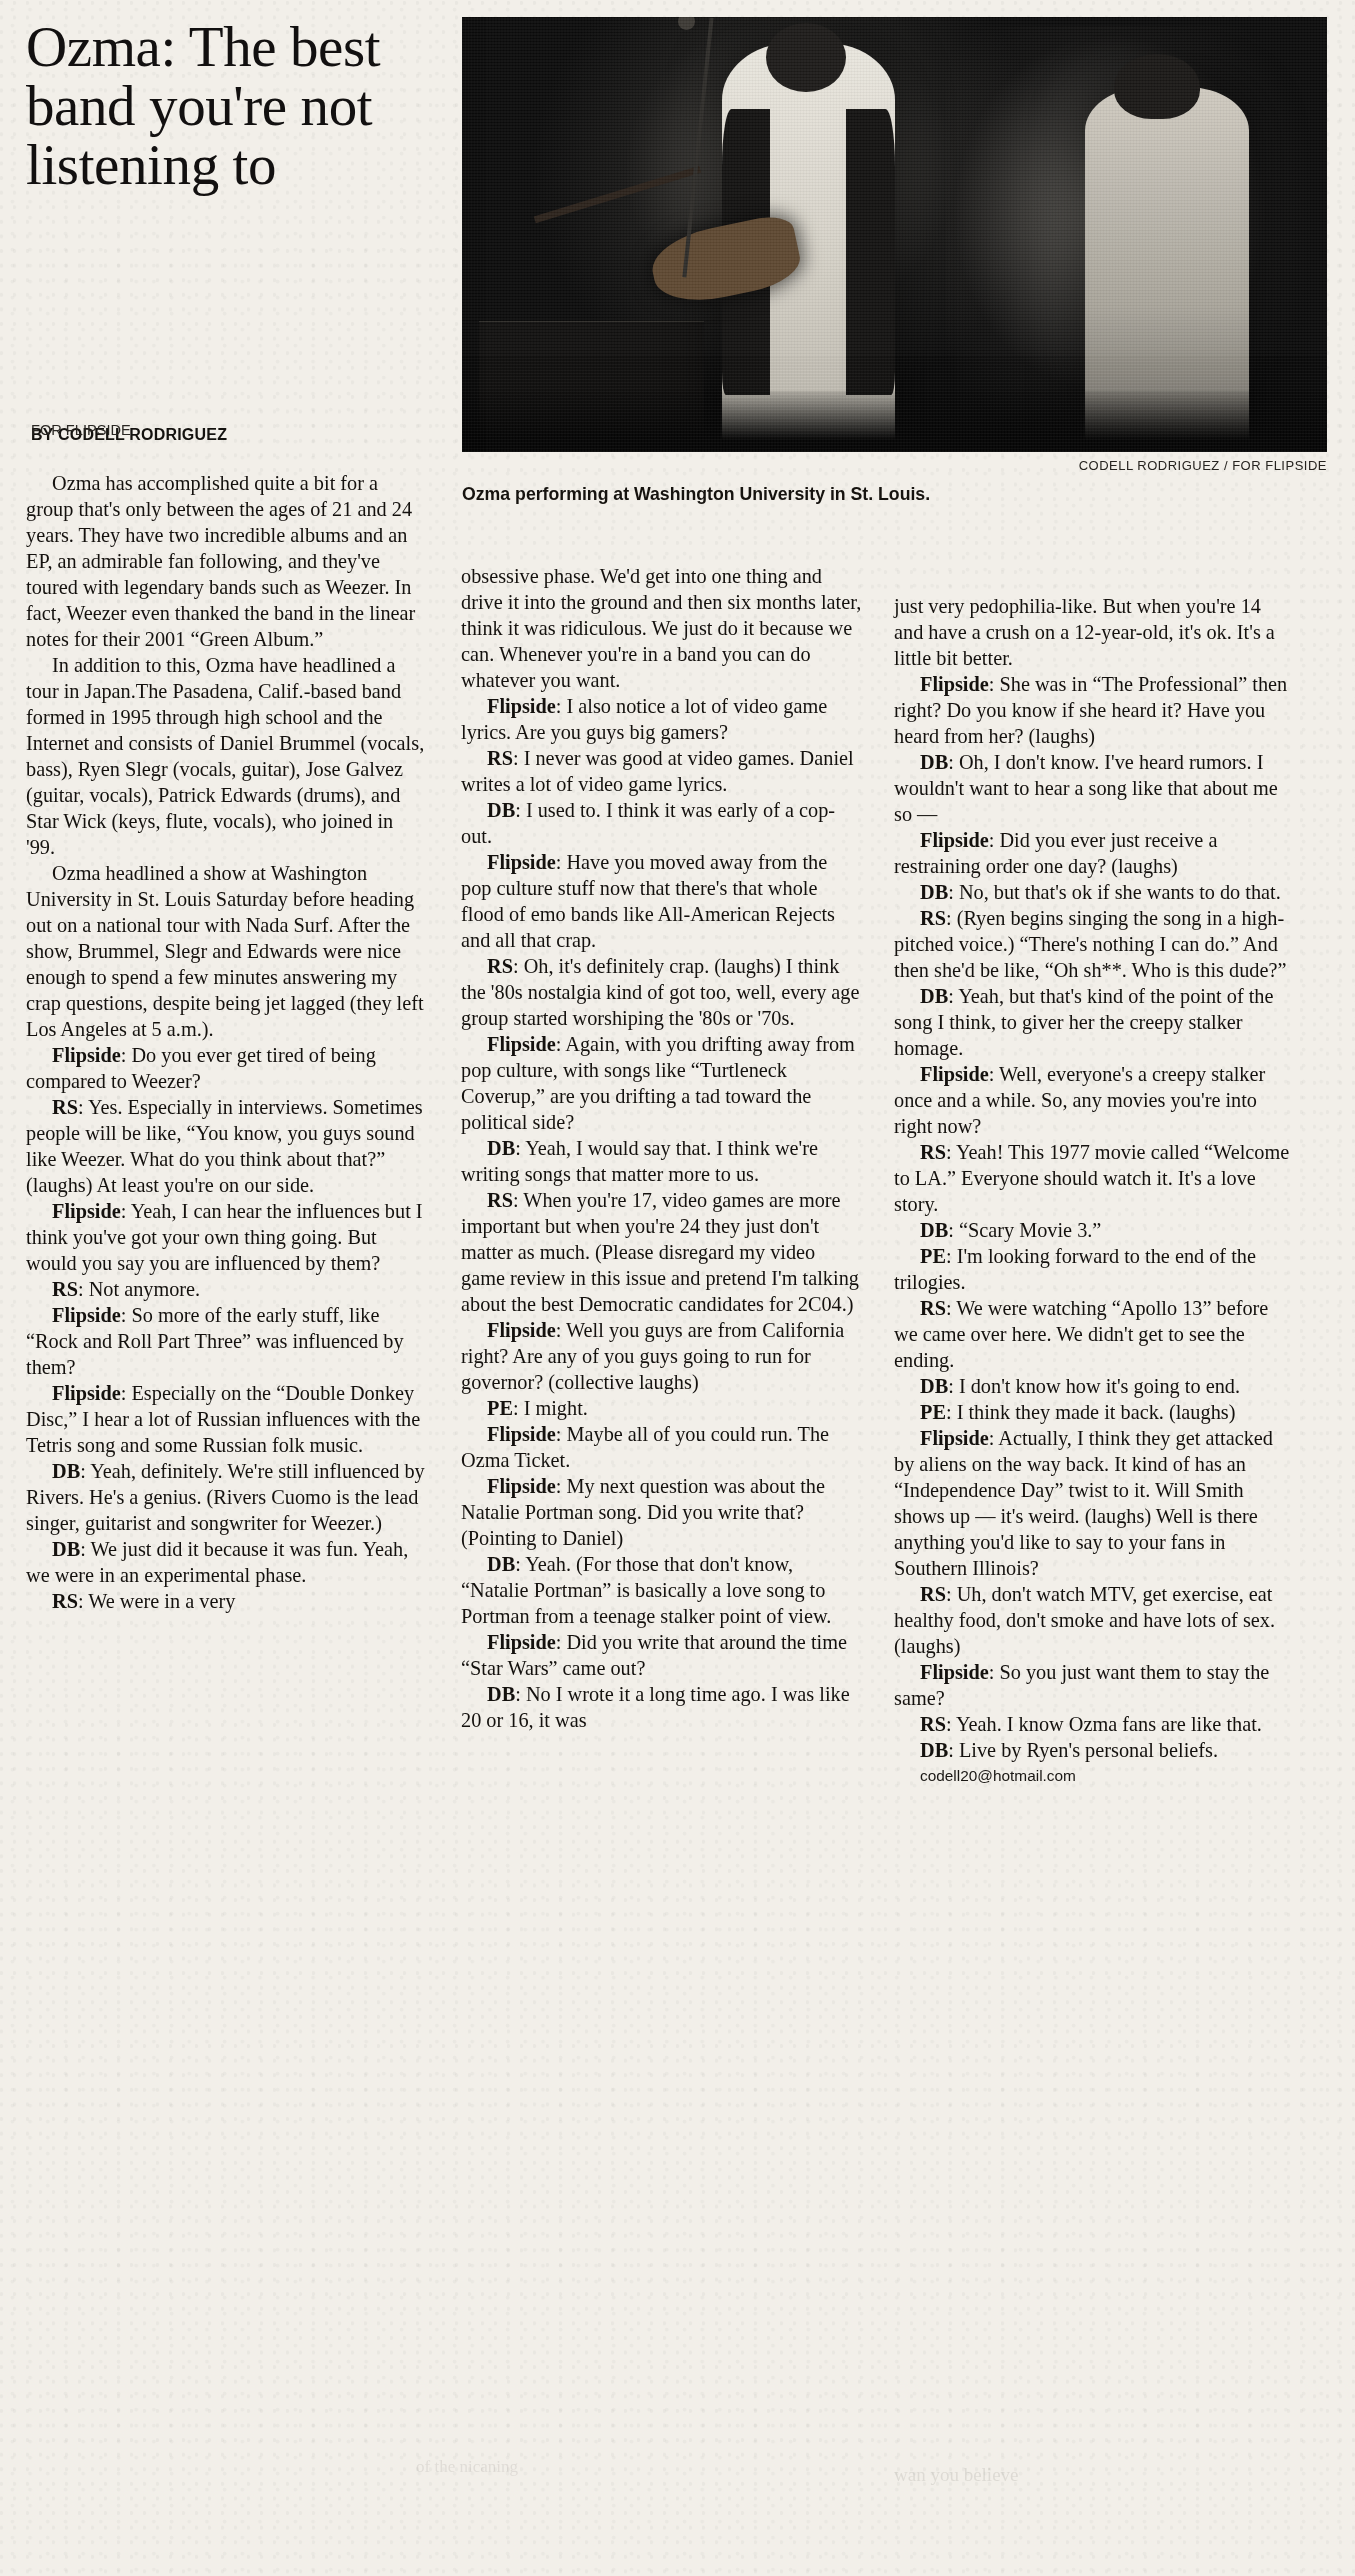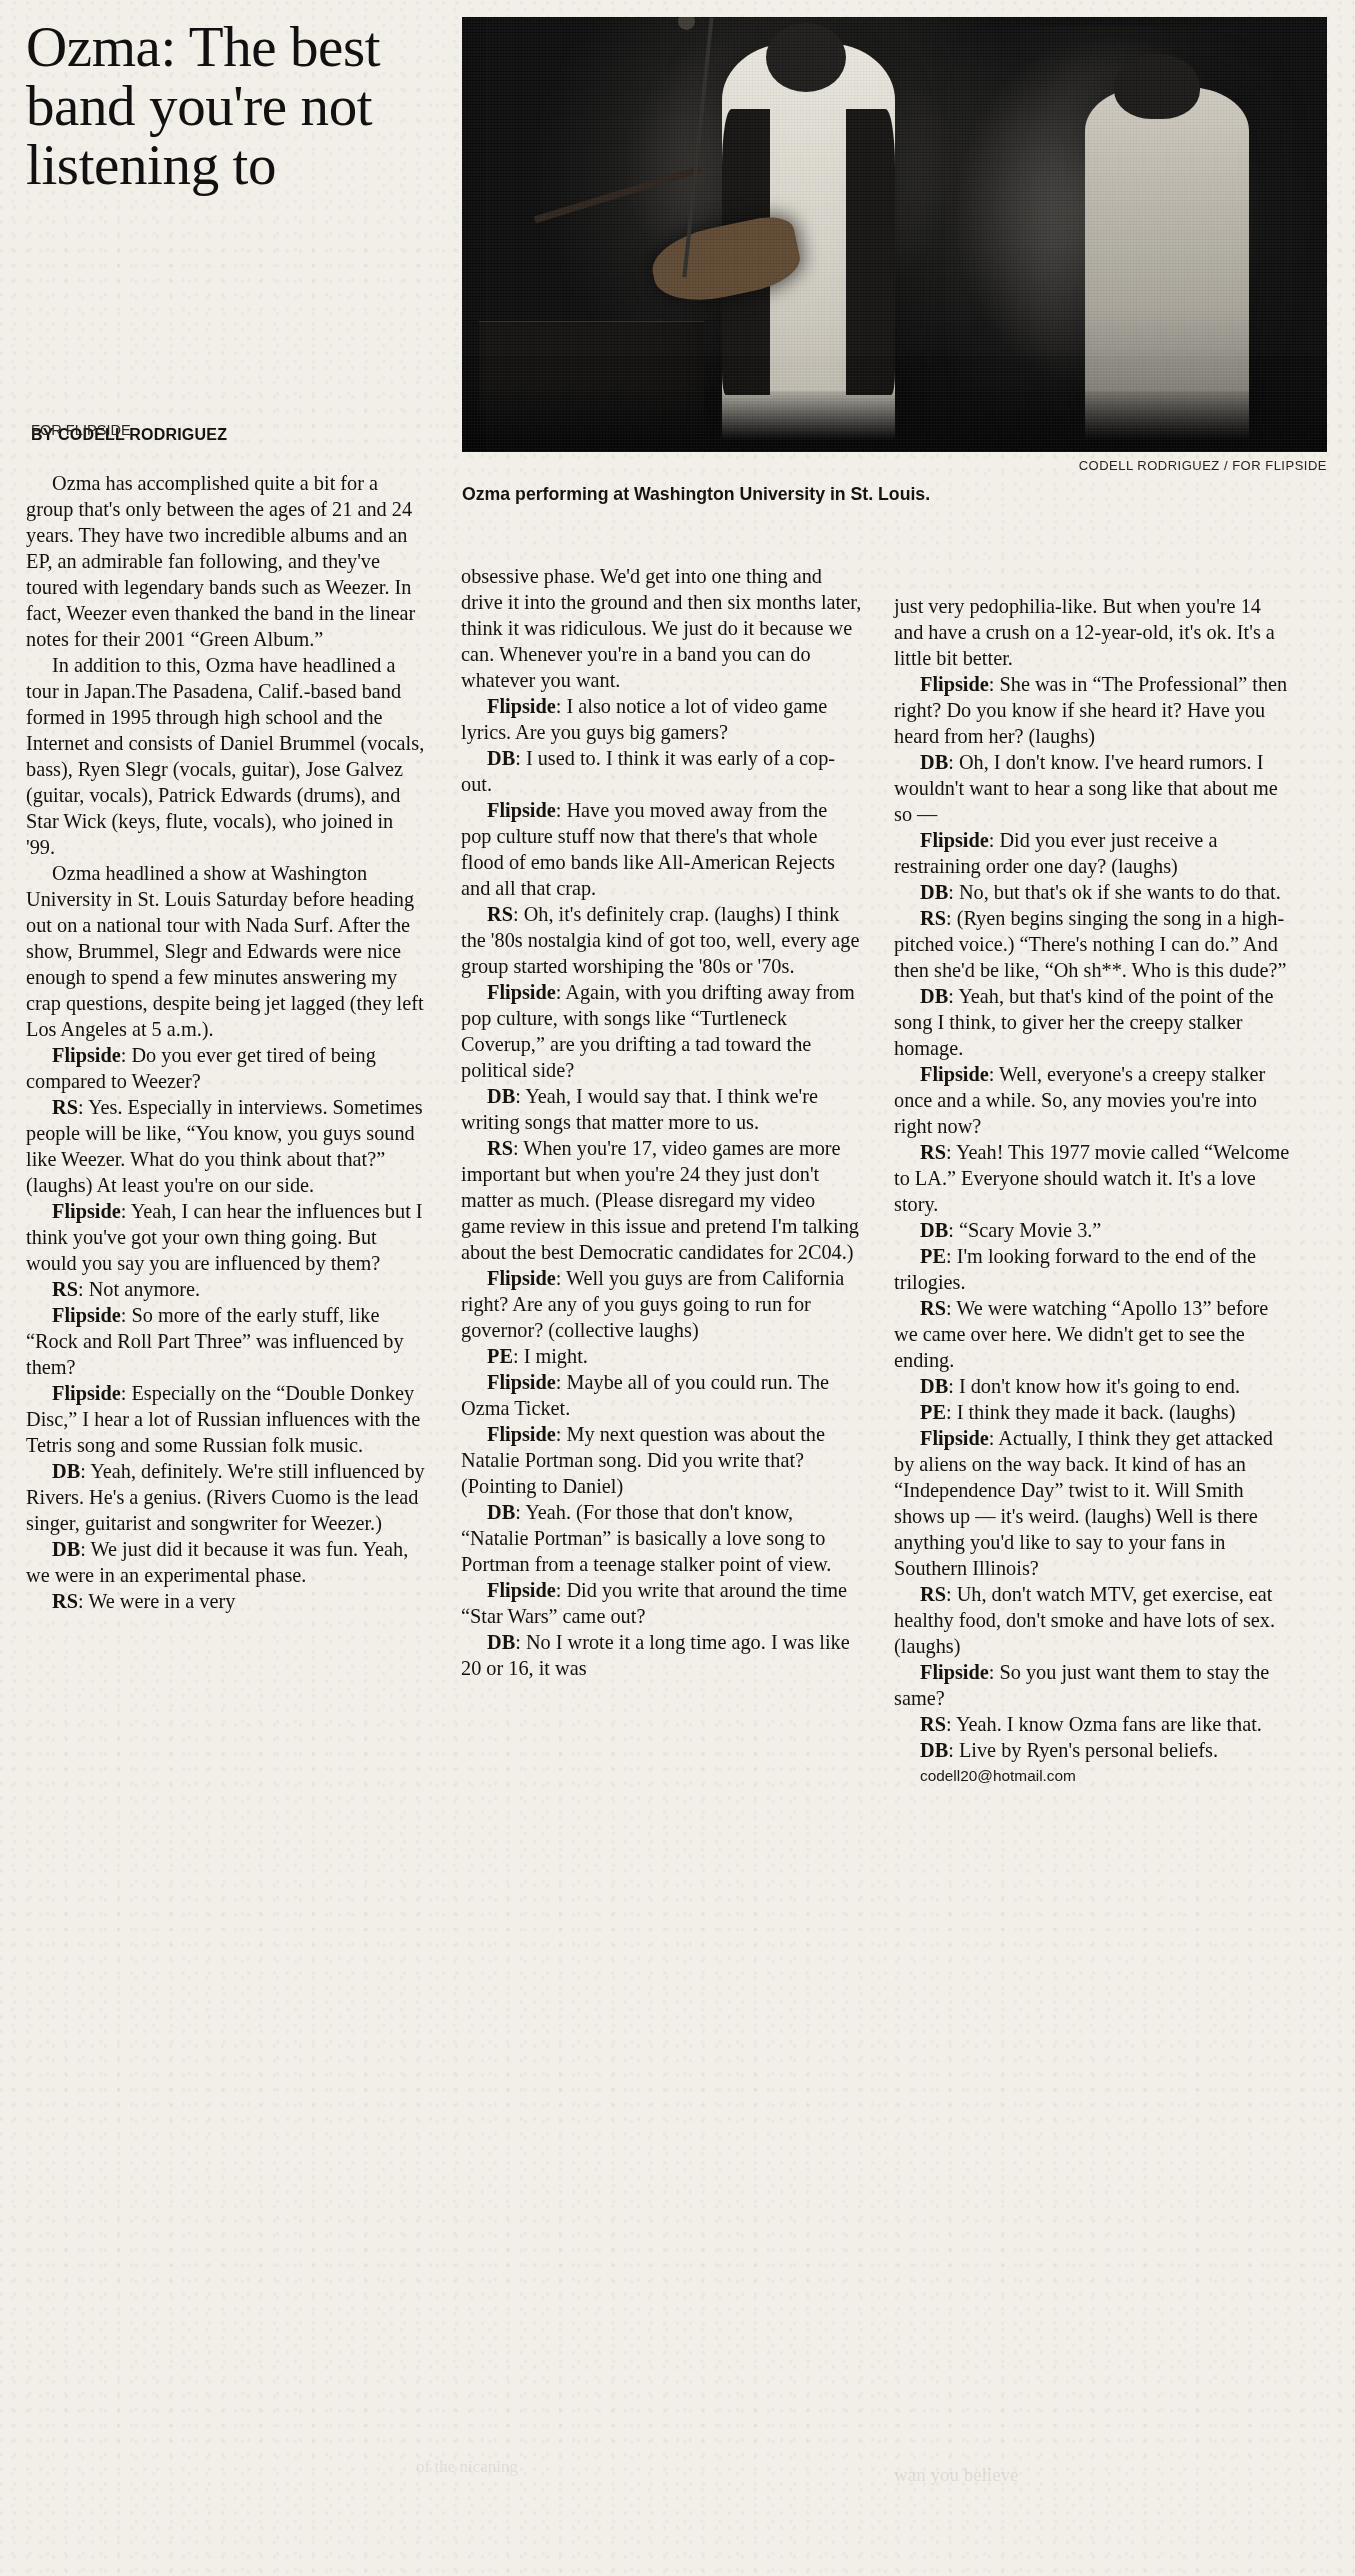--- a/index.html
+++ b/index.html
@@ -304,20 +304,21 @@
       <p><b>RS</b><span>: Not anymore.</span></p>
       <p><b>Flipside</b><span>: So more of the early stuff, like “Rock and Roll Part Three” was influenced by them?</span></p>
       <p><b>Flipside</b><span>: Especially on the “Double Donkey Disc,” I hear a lot of Russian influences with the Tetris song and some Russian folk music.</span></p>
       <p><b>DB</b><span>: Yeah, definitely. We're still influenced by Rivers. He's a genius. (Rivers Cuomo is the lead singer, guitarist and songwriter for Weezer.)</span></p>
       <p><b>DB</b><span>: We just did it because it was fun. Yeah, we were in an experimental phase.</span></p>
       <p><b>RS</b><span>: We were in a very</span></p>
     </div>
   <div class="col c2">
       <p class="noindent">obsessive phase. We'd get into one thing and drive it into the ground and then six months later, think it was ridiculous. We just do it because we can. Whenever you're in a band you can do whatever you want.</p>
       <p><b>Flipside</b><span>: I also notice a lot of video game lyrics. Are you guys big gamers?</span></p>
+      <p><b>RS</b><span>: I never was good at video games. Daniel writes a lot of video game lyrics.</span></p>
       <p><b>DB</b><span>: I used to. I think it was early of a cop-out.</span></p>
       <p><b>Flipside</b><span>: Have you moved away from the pop culture stuff now that there's that whole flood of emo bands like All-American Rejects and all that crap.</span></p>
       <p><b>RS</b><span>: Oh, it's definitely crap. (laughs) I think the '80s nostalgia kind of got too, well, every age group started worshiping the '80s or '70s.</span></p>
       <p><b>Flipside</b><span>: Again, with you drifting away from pop culture, with songs like “Turtleneck Coverup,” are you drifting a tad toward the political side?</span></p>
       <p><b>DB</b><span>: Yeah, I would say that. I think we're writing songs that matter more to us.</span></p>
       <p><b>RS</b><span>: When you're 17, video games are more important but when you're 24 they just don't matter as much. (Please disregard my video game review in this issue and pretend I'm talking about the best Democratic candidates for 2C04.)</span></p>
       <p><b>Flipside</b><span>: Well you guys are from California right? Are any of you guys going to run for governor? (collective laughs)</span></p>
       <p><b>PE</b><span>: I might.</span></p>
       <p><b>Flipside</b><span>: Maybe all of you could run. The Ozma Ticket.</span></p>
       <p><b>Flipside</b><span>: My next question was about the Natalie Portman song. Did you write that? (Pointing to Daniel)</span></p>

